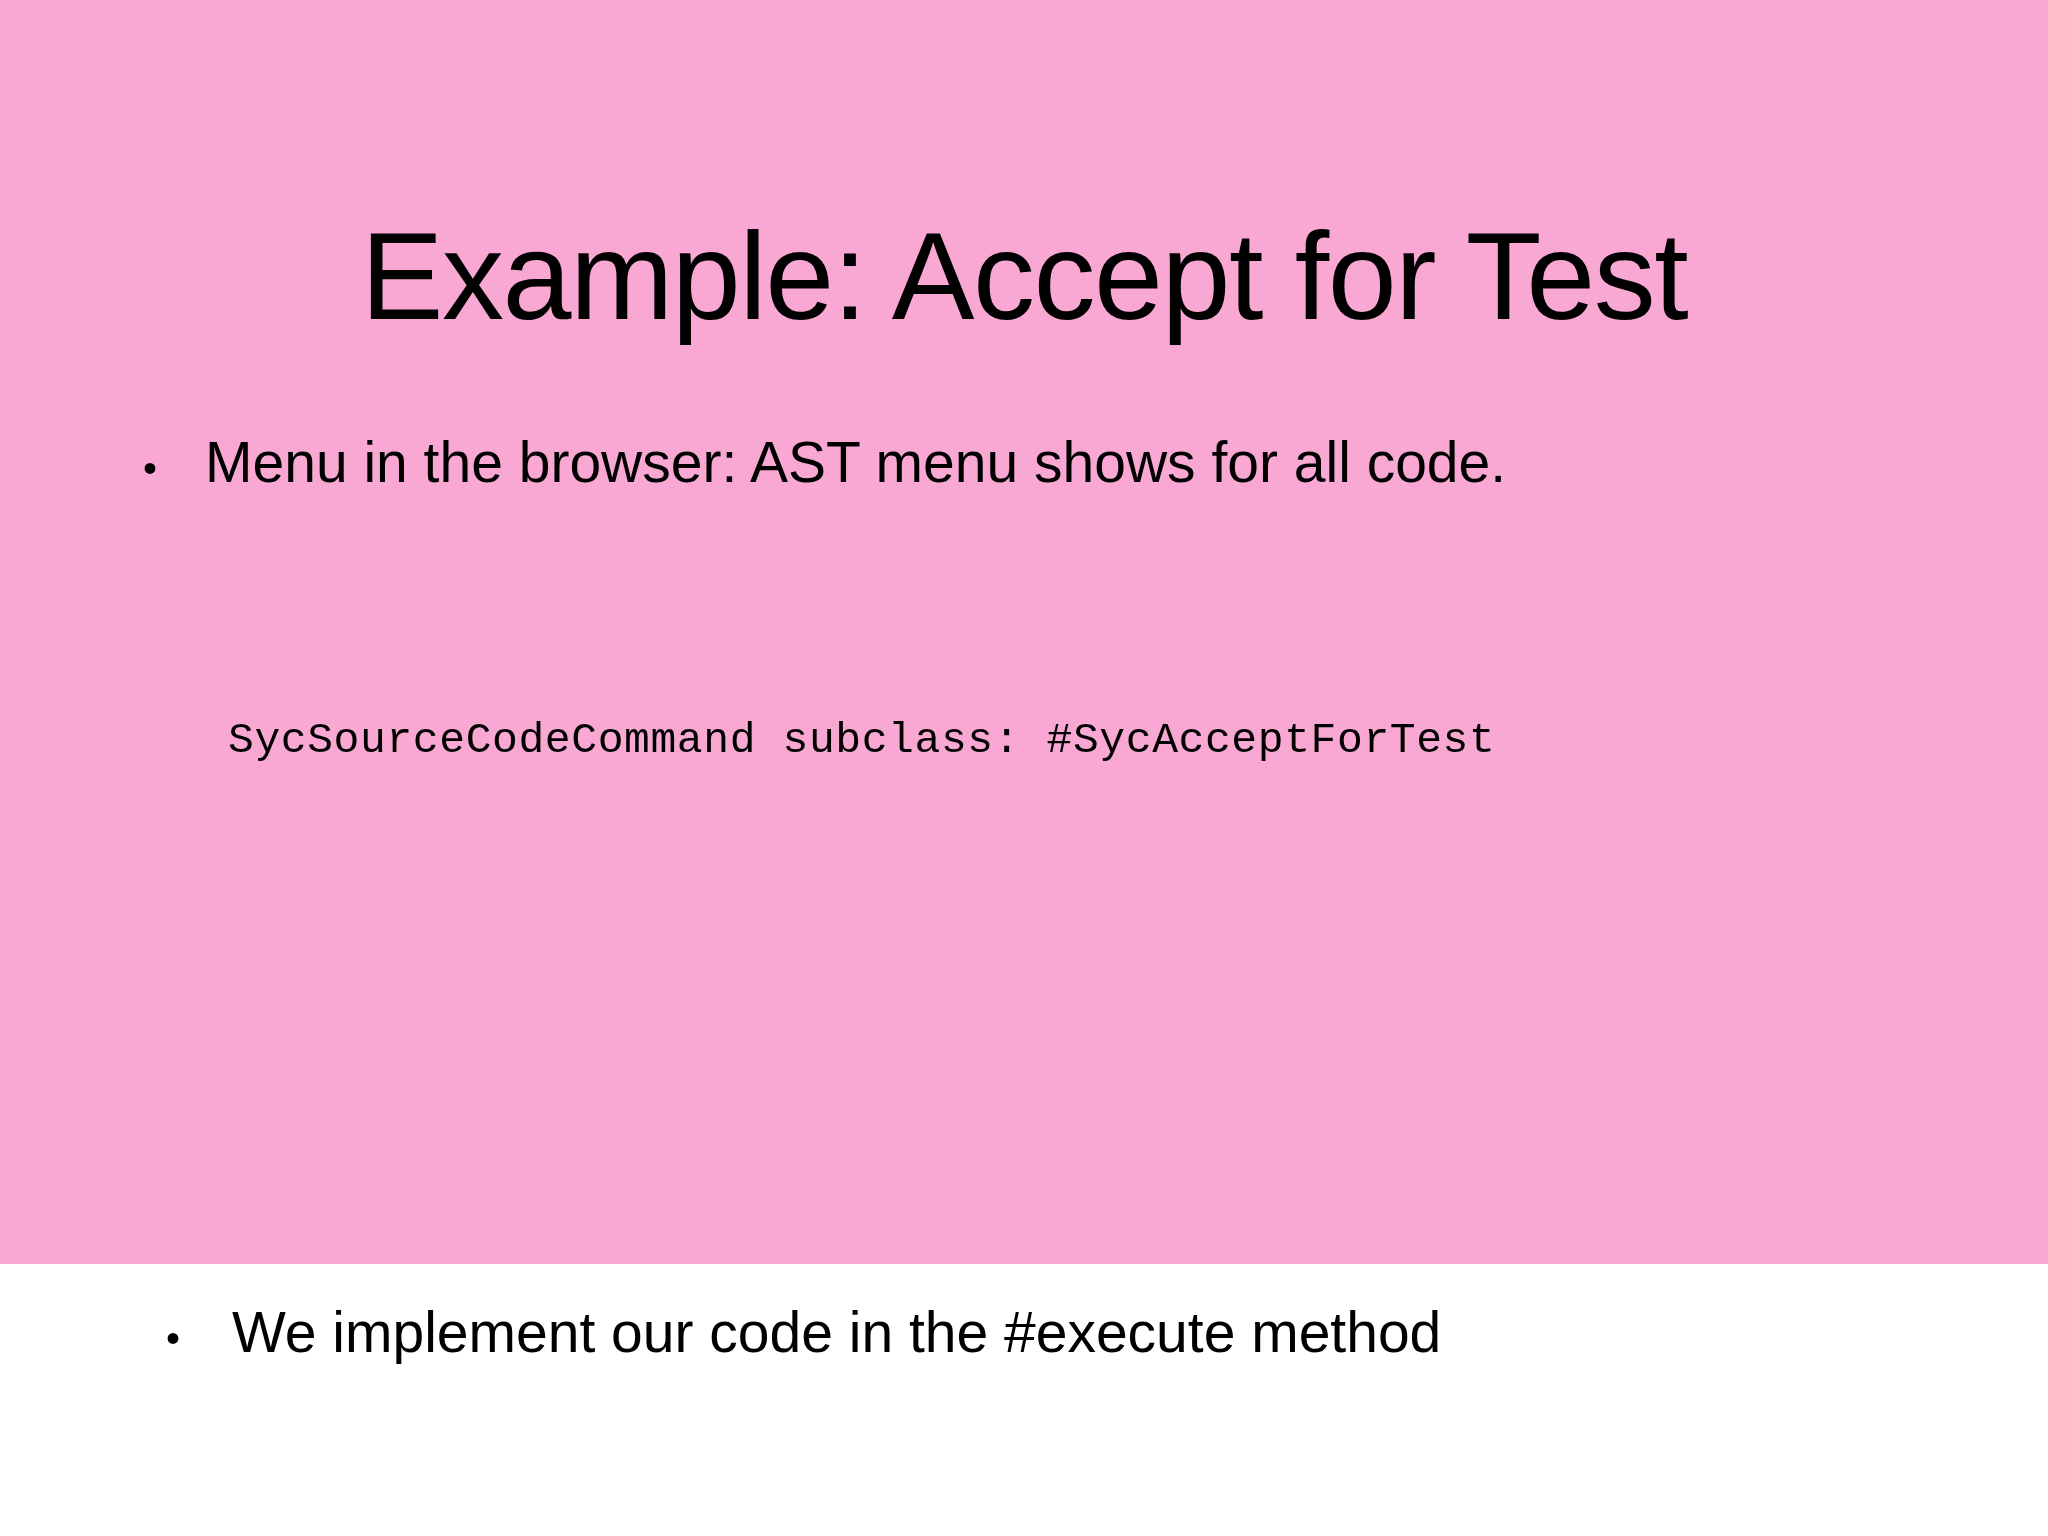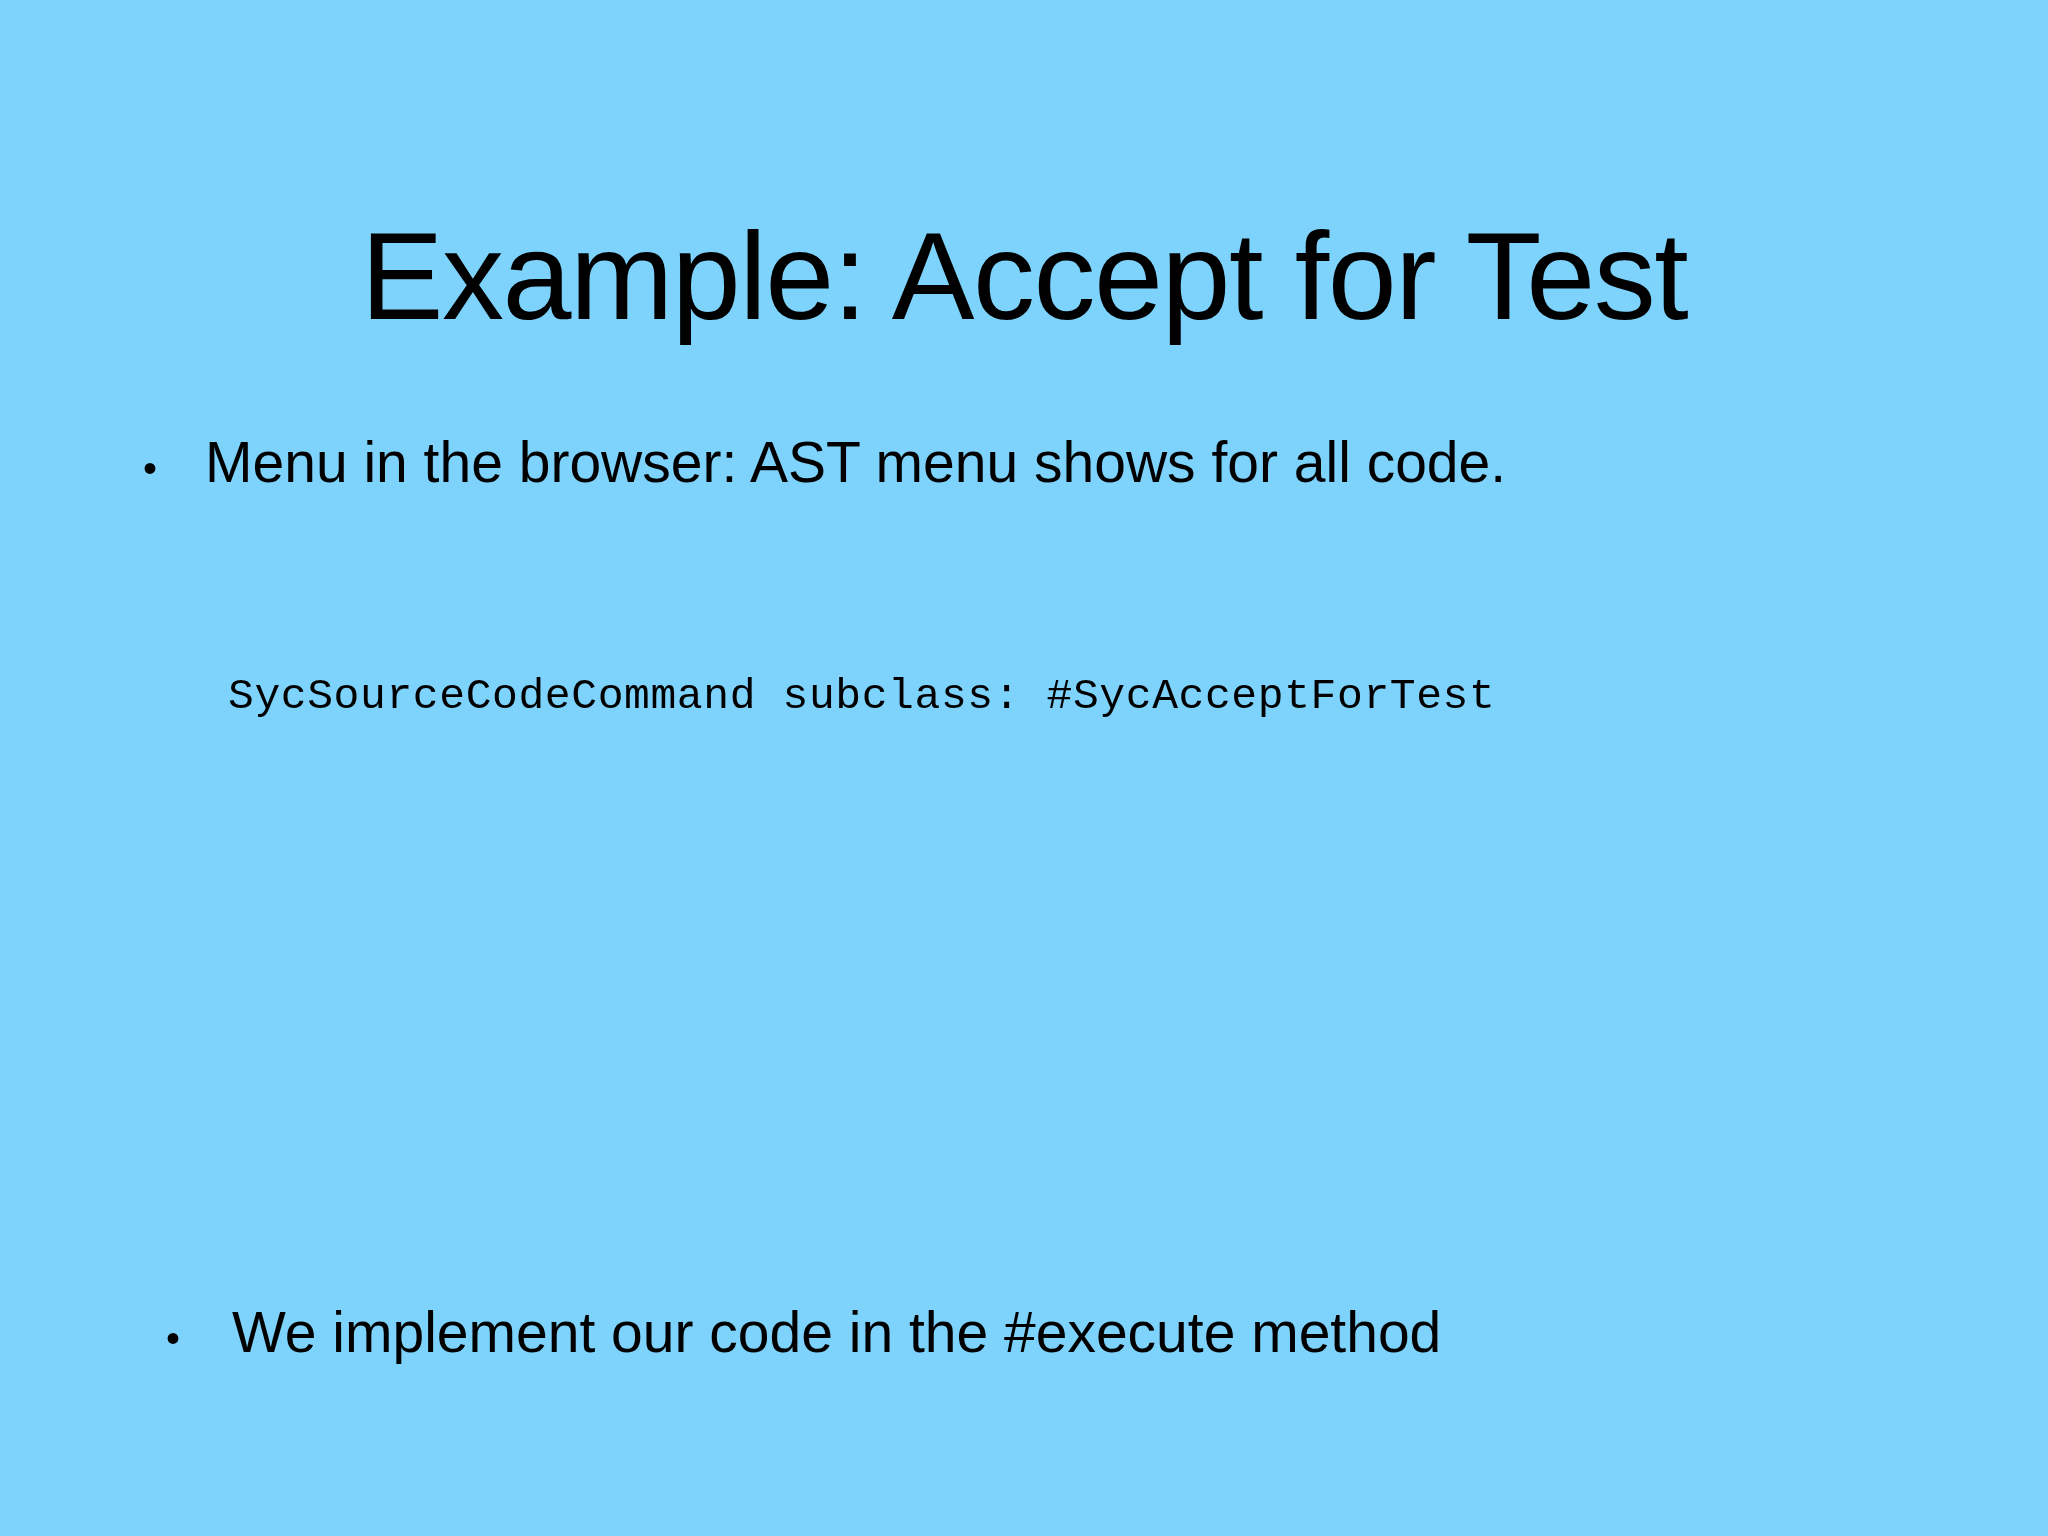--- a/index.html
+++ b/index.html
@@ -11,22 +11,22 @@
     width: 2048px;
     height: 1536px;
     overflow: hidden;
     font-family: "Liberation Sans", sans-serif;
     color: #000000;
     -webkit-font-smoothing: antialiased;
   }
   .slide {
     position: relative;
     width: 2048px;
-    height: 1536px;
-    background: #7dd3fc;
+    height: 1264px;
+    background: #f9a8d4;
   }
 
   
   .slide-title {
     position: absolute;
     left: 0;
     top: 128px;
     width: 2048px;
     text-align: center;
     font-family: "Liberation Sans", sans-serif;
@@ -73,20 +73,21 @@
     font-size: 43px;
     line-height: 57.5px;
     letter-spacing: 0.6px;
     color: #000000;
     white-space: pre;
   }
   .code-line {
     display: block;
     min-height: 57.5px;
     white-space: pre;
+    margin-top: 44px;
   }
   .code-line.blank { min-height: 57.5px; }
 </style>
 </head>
 <body>
 
 <div class="slide">
 
   <h1 class="slide-title">Example: Accept for Test</h1>
 

